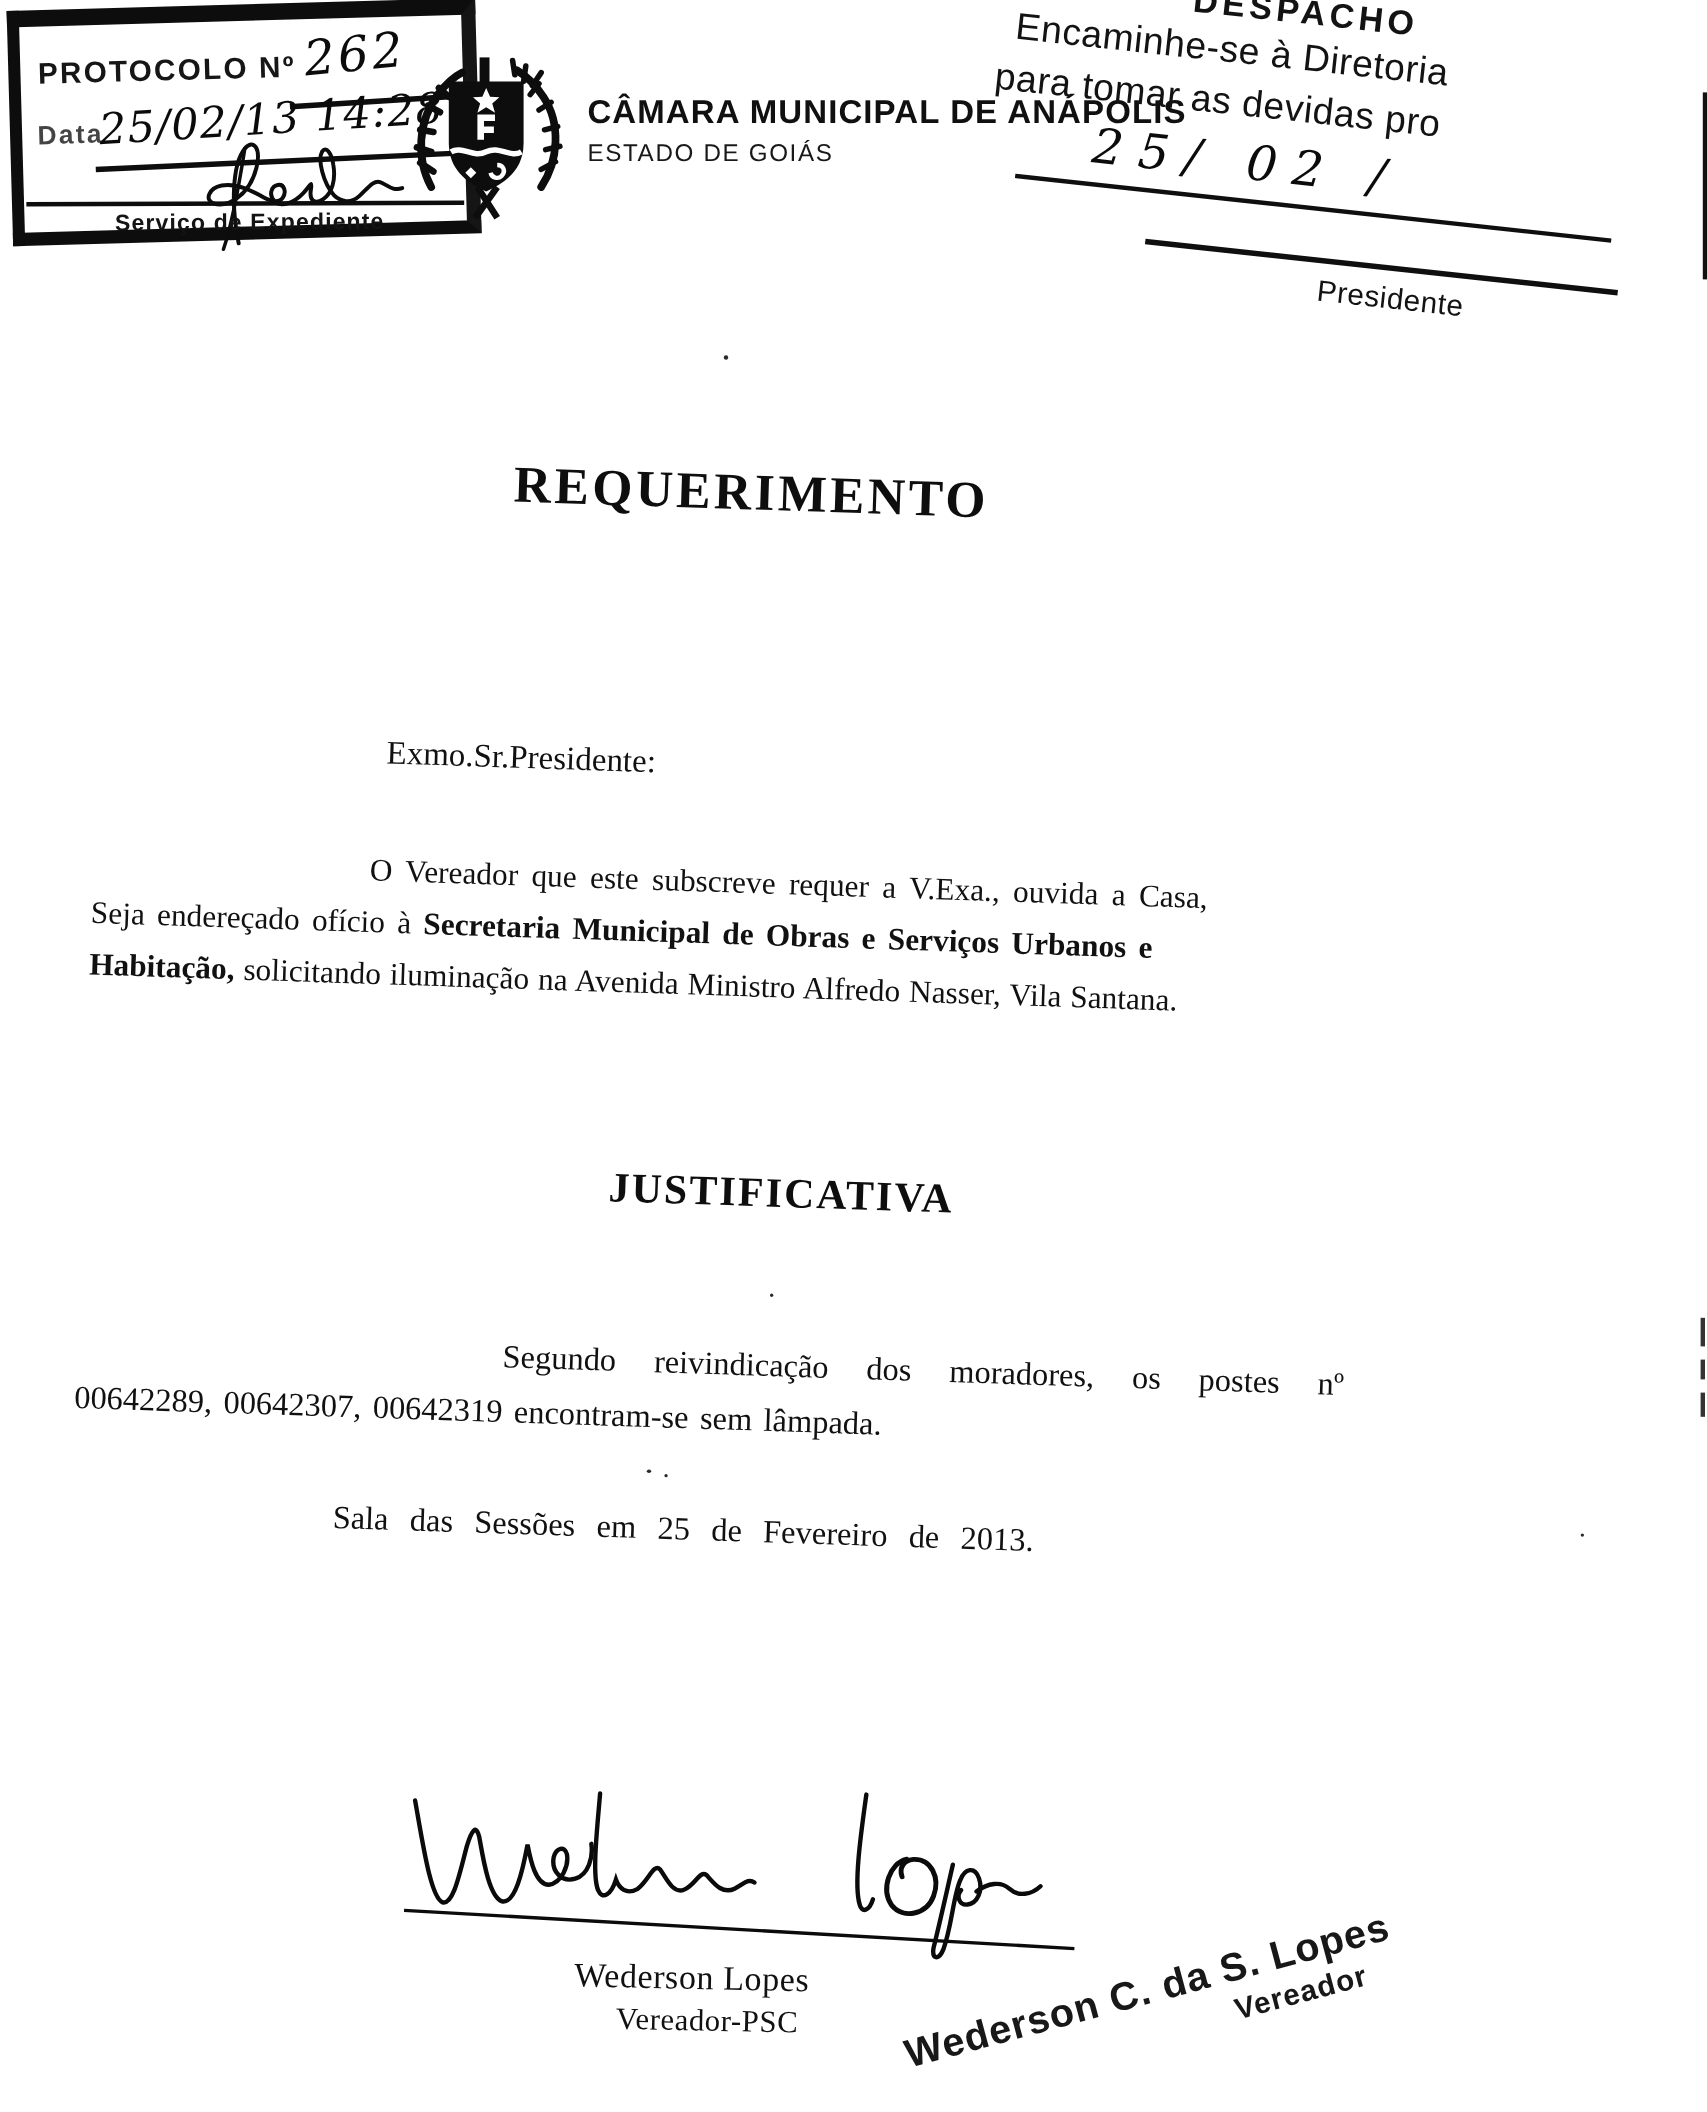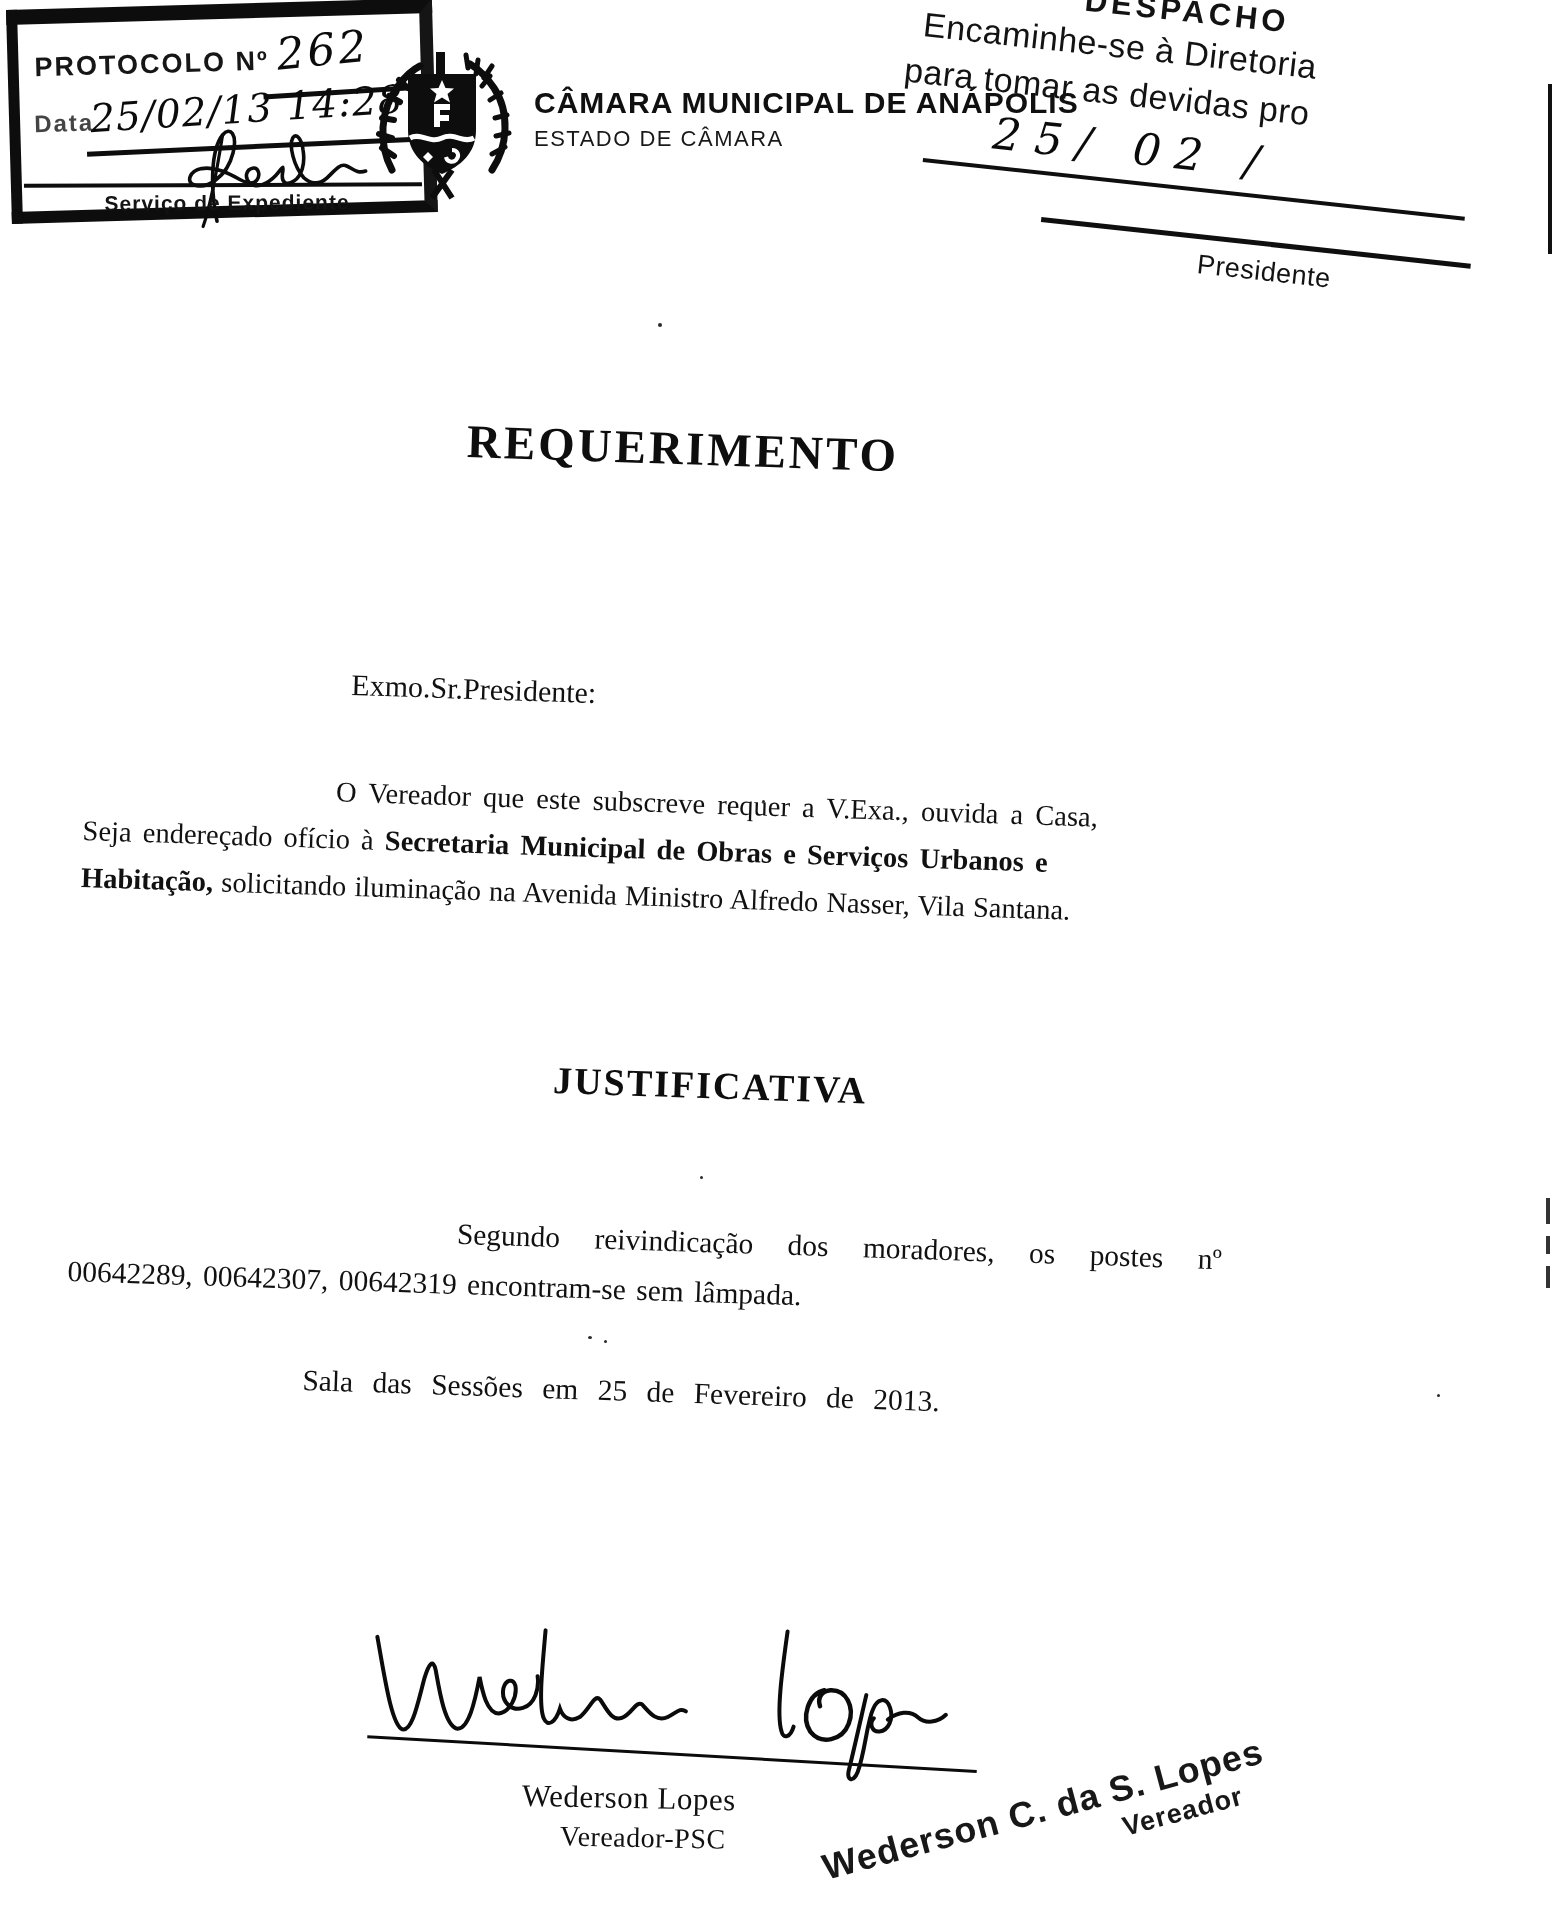--- a/index.html
+++ b/index.html
@@ -151,21 +151,21 @@
 
     <path d="M70,52 h16 v6 h-10 v5 h9 v6 h-9 v6 h-6 Z" fill="#ffffff"></path>
 
     <path d="M46,86 C56,80 66,92 78,86 C90,80 100,92 110,86" fill="none" stroke="#ffffff" stroke-width="5"></path>
 
     <path d="M64,100 l5,5 -5,5 -5,-5 Z" fill="#ffffff"></path>
     <path d="M88,98 c6,0 8,6 4,10 c-3,3 -9,2 -10,-3" fill="none" stroke="#ffffff" stroke-width="4"></path>
   </svg>
 
   <div class="abs org-name">CÂMARA MUNICIPAL DE ANÁPOLIS</div>
-  <div class="abs org-sub">ESTADO DE CÂMARA</div>
+  <div class="abs org-sub">ESTADO DE GOIÁS</div>
 
   <div class="abs despacho">
     <div class="dp-title">DESPACHO</div>
     <div class="dp-line1">Encaminhe-se à Diretoria</div>
     <div class="dp-line2">para tomar as devidas pro</div>
     <div class="dp-date hand">25/ 02  /</div>
     <div class="dp-rule1"></div>
     <div class="dp-rule2"></div>
     <div class="dp-signer">Presidente</div>
   </div>

